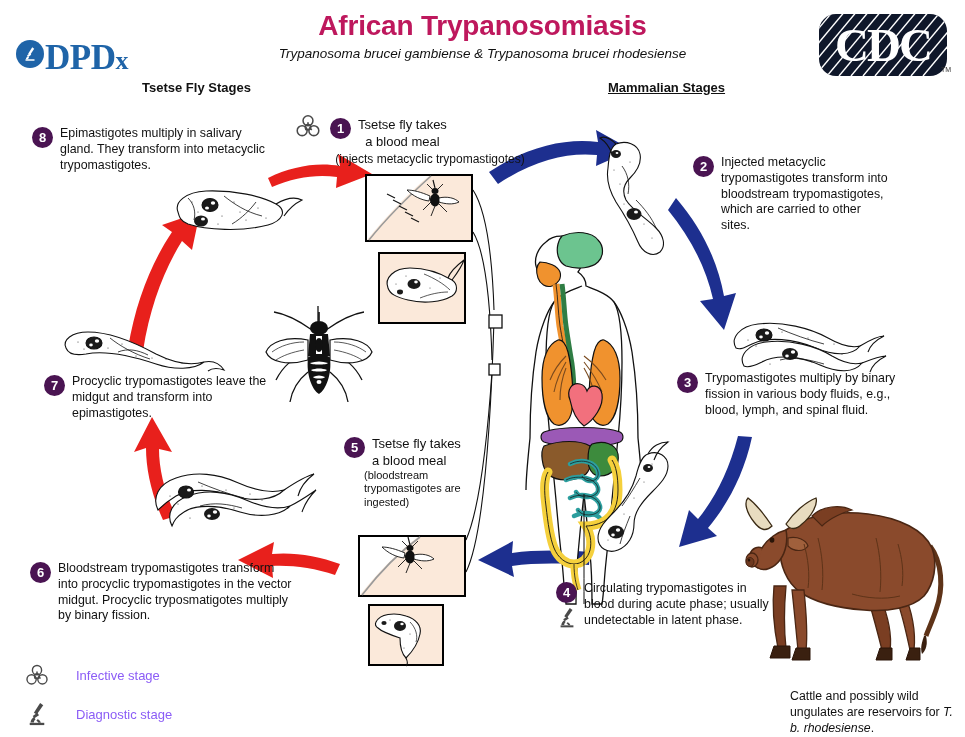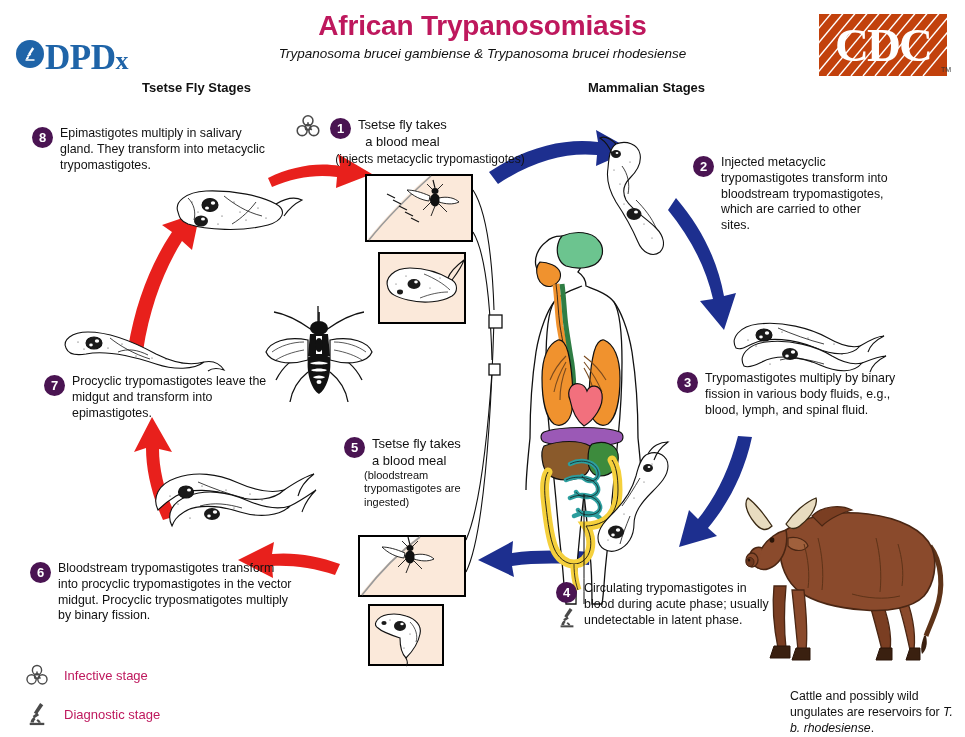--- a/index.html
+++ b/index.html
@@ -25,34 +25,34 @@
     font-size: 35px; font-weight: 700; color: #1f64a8; letter-spacing: -0.5px; line-height: 1;
   }
   #dpdx-logo .wordmark .x { font-size: 26px; }
 
   #title-block { left: 0; top: 10px; width: 965px; text-align: center; }
   #main-title { font-size: 28px; font-weight: 700; letter-spacing: -0.2px; color: #be185d; }
   #sub-title { font-size: 13.5px; font-style: italic; margin-top: 4px; color: #111; }
 
   #cdc-logo {
     right: 18px; top: 14px; width: 128px; height: 62px;
-    background: #c2410c; overflow: hidden;
+    background: #0f172a; overflow: hidden; border-radius: 17px;
   }
   #cdc-logo .stripes { position: absolute; inset: 0; }
   #cdc-logo .cdc-text {
     position: absolute; inset: 0; display: flex; align-items: center; justify-content: center;
     font-family: "Liberation Serif", serif; font-size: 47px; font-weight: 700;
     color: #fff; letter-spacing: -2px; line-height: 1;
   }
   #cdc-tm { right: 14px; top: 66px; font-size: 7px; color: #333; }
 
   
   .section-heading { font-size: 13px; font-weight: 700; color: #111; }
   #heading-tsetse { left: 142px; top: 80px; }
-  #heading-mammal { left: 588px; top: 80px; }
+  #heading-mammal { left: 608px; top: 80px; text-decoration: underline; }
 
   
   .step { display: flex; align-items: flex-start; }
   .badge {
     width: 21px; height: 21px; border-radius: 50%;
     background: #4a1452; color: #fff;
     font-size: 13px; font-weight: 700;
     display: flex; align-items: center; justify-content: center;
     flex: 0 0 auto; margin-top: 1px;
   }
@@ -72,21 +72,21 @@
 
   #step-1 .hdr { display: flex; align-items: flex-start; }
   #step-1 .paren { font-size: 12px; margin-top: 2px; margin-left: 0; text-align: center; width: 200px; }
 
   #biohazard-step1 { left: 294px; top: 112px; }
   #micro-step4 { left: 556px; top: 606px; }
 
   
   #legend { left: 24px; top: 662px; }
   .legend-row { display: flex; align-items: center; margin-bottom: 13px; }
-  .legend-label { font-size: 13px; margin-left: 14px; color: #be185d; }
+  .legend-label { font-size: 13px; margin-left: 26px; color: #8b5cf6; }
 
   
   #cattle-caption { left: 790px; top: 655px; width: 168px; font-size: 12.3px; line-height: 1.3; margin-top: 34px; }
   #cattle-caption i { font-style: italic; }
 
   
   .inset-box { border: 2px solid #000; background: #fff; }
   .tryp-box { background: #fbe9da; }
   #bite-box-top { left: 365px; top: 174px; width: 108px; height: 68px; }
   #tryp-box-top { left: 378px; top: 252px; width: 88px; height: 72px; }

